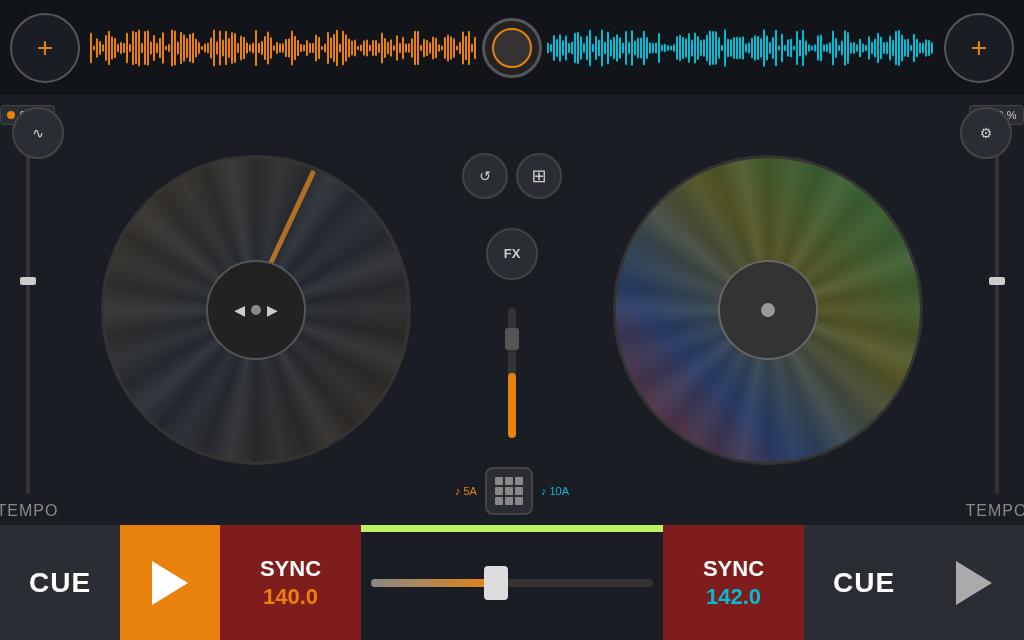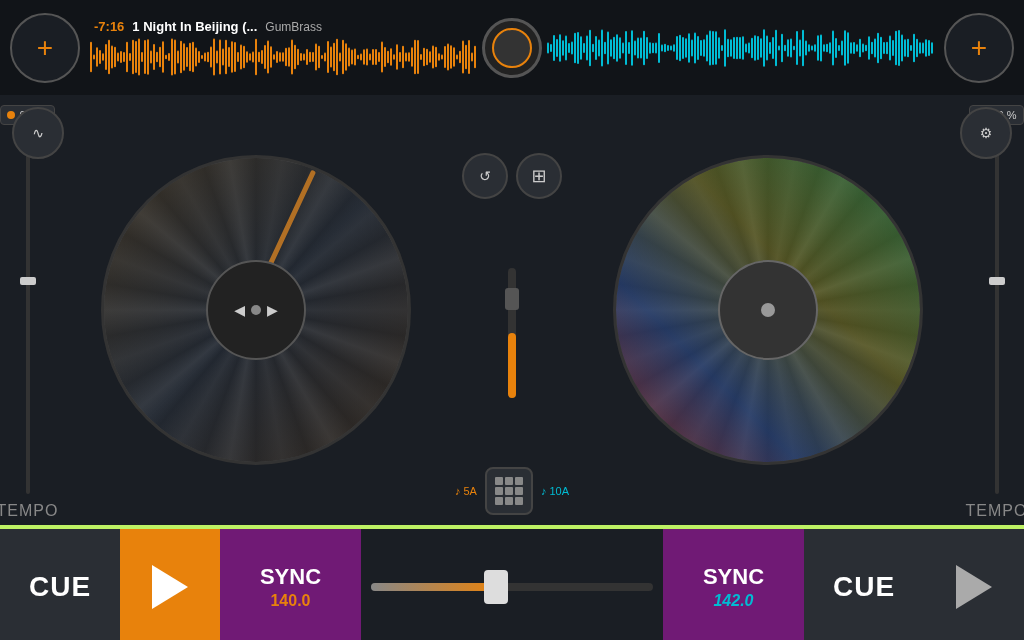--- a/index.html
+++ b/index.html
@@ -298,22 +298,22 @@
       background: #888;
       border-radius: 1px;
     }
 
     
     .bottom-bar {
       width: 100%;
       height: 115px;
       background: #1a1e24;
       display: flex;
-      align-items: flex-start;
-      border-top: 4px solid #bef264;
+      align-items: flex-end;
+      border-top: 7px solid #bef264;
     }
     .cue-btn {
       width: 120px;
       height: 115px;
       background: #2a2e34;
       border: none;
       color: #fff;
       font-size: 28px;
       font-weight: bold;
       cursor: pointer;
@@ -335,43 +335,42 @@
     .play-triangle {
       width: 0;
       height: 0;
       border-top: 22px solid transparent;
       border-bottom: 22px solid transparent;
       border-left: 36px solid #fff;
     }
     .sync-btn {
       flex: 1;
       height: 115px;
-      background: #701a75;
+      background: #7f1d1d;
       border: none;
       color: #fff;
       cursor: pointer;
       display: flex;
       flex-direction: column;
       align-items: center;
       justify-content: center;
       gap: 2px;
     }
     .sync-label {
       font-size: 22px;
       font-weight: bold;
       color: #fff;
     }
     .sync-bpm {
-      font-size: 16px;
+      font-size: 22px;
       font-weight: bold;
       color: #e8820c;
     }
     .sync-bpm-right {
       color: #00bcd4;
-      font-style: italic;
     }
 
     
     .crossfader-area {
       flex: 2;
       height: 115px;
       display: flex;
       align-items: center;
       justify-content: center;
       padding: 0 10px;
@@ -425,25 +424,20 @@
 </head>
 <body>
 
 <div class="top-bar">
 
   <div class="add-btn">
     <span>+</span>
   </div>
 
   <div class="waveform-section">
-    <div class="track-info">
-      <span class="track-time">-7:16</span>
-      <span class="track-name">1 Night In Beijing (...</span>
-      <span class="track-artist">GumBrass</span>
-    </div>
     <div class="waveform-visual">
 
       <svg width="100%" height="42" viewBox="0 0 387 42">
           <rect x="0" y="5.663145657730638" width="2" height="30.673708684538724" fill="#e8820c" rx="1"></rect>
           <rect x="3" y="18.400829199852524" width="2" height="5.1983416002949525" fill="#e8820c" rx="1"></rect>
           <rect x="6" y="11.29242502336001" width="2" height="19.41514995327998" fill="#e8820c" rx="1"></rect>
           <rect x="9" y="14.040106626293891" width="2" height="13.919786747412218" fill="#e8820c" rx="1"></rect>
           <rect x="12" y="17.138304774767676" width="2" height="7.723390450464649" fill="#e8820c" rx="1"></rect>
           <rect x="15" y="7.991607869766085" width="2" height="26.01678426046783" fill="#e8820c" rx="1"></rect>
           <rect x="18" y="3.805587376837593" width="2" height="34.388825246324814" fill="#e8820c" rx="1"></rect>
@@ -760,20 +754,23 @@
 
   <div class="center-controls" style="position:relative;z-index:5;">
     <div style="display:flex;gap:8px;margin-top:48px;">
       <div class="ctrl-btn" style="width:46px;height:46px;">
         <span>↺</span>
       </div>
       <div class="ctrl-btn" style="width:46px;height:46px;">
         <span style="font-size:18px;">⊞</span>
       </div>
     </div>
+    <div class="ctrl-btn fx-btn" style="margin-top:4px;">
+      <span>FX</span>
+    </div>
 
     <div class="center-volume-slider">
       <div class="center-vol-active"></div>
       <div class="center-vol-thumb"></div>
     </div>
 
     <div style="display:flex;align-items:center;gap:8px;justify-content:center;">
       <span class="key-info">
         <span>♪</span>
         <span>5A</span>

